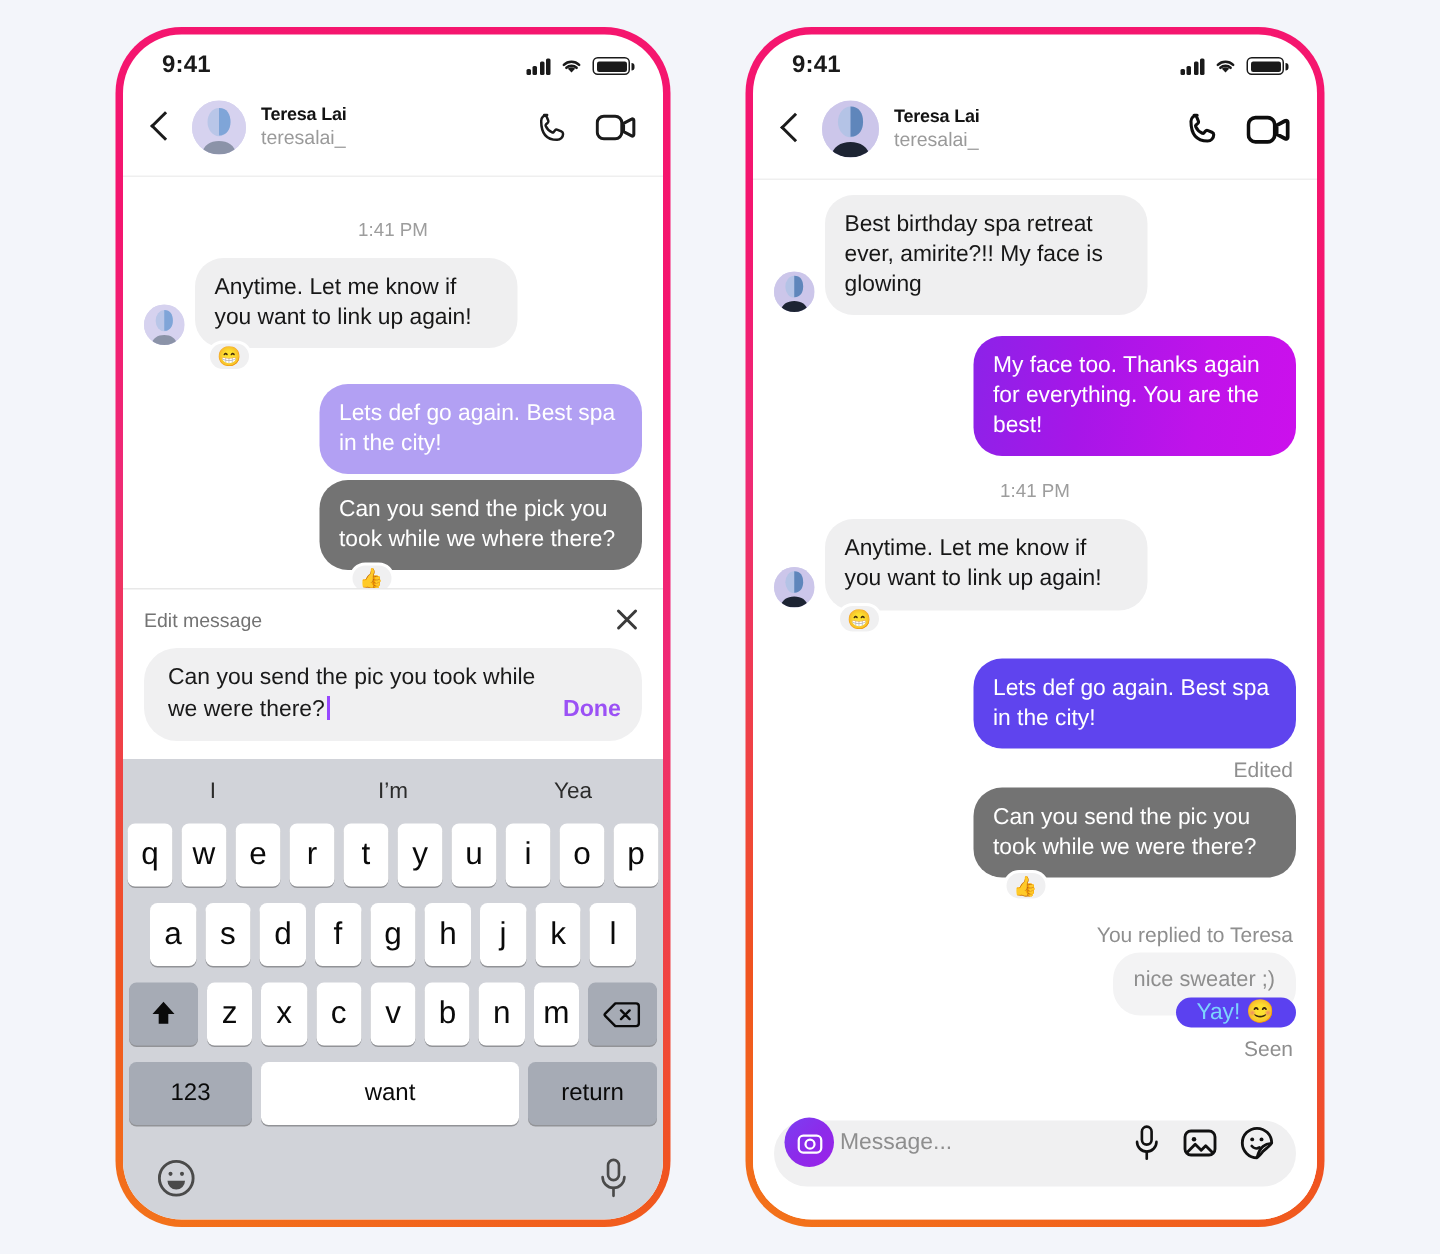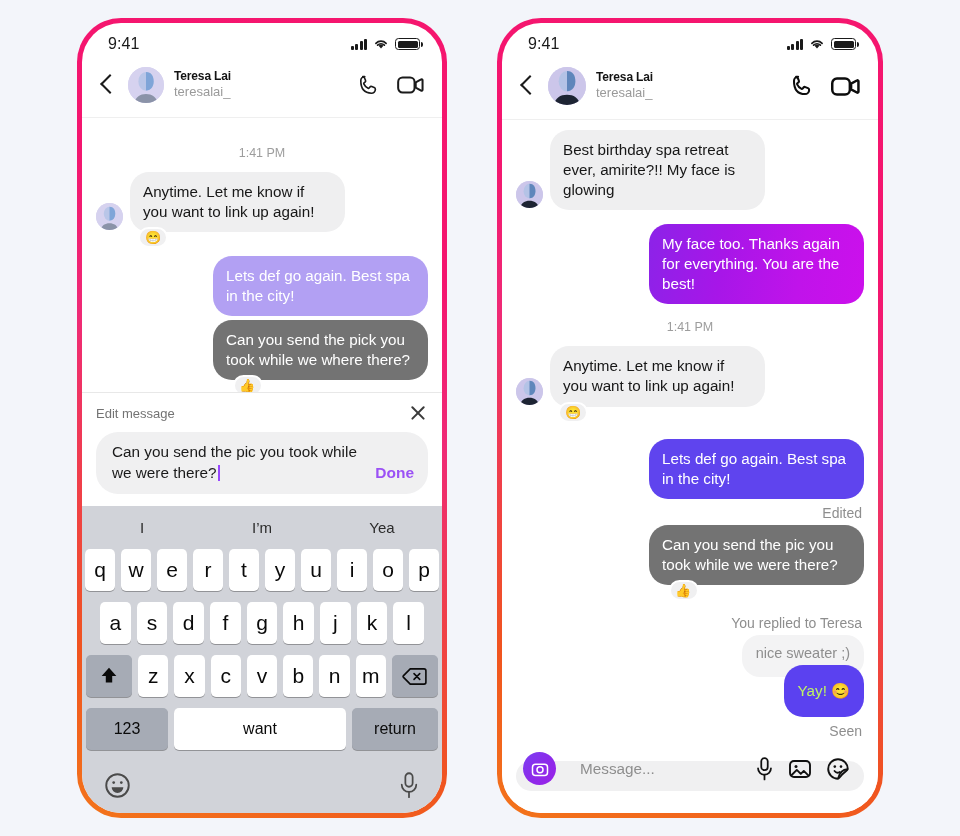--- a/index.html
+++ b/index.html
@@ -42,21 +42,21 @@
   
   .statusbar {
     height: 36px;
     display: flex;
     align-items: center;
     justify-content: space-between;
     padding: 6px 22px 0 26px;
     flex: 0 0 auto;
   }
   .status-time {
-    font-size: 16px; font-weight: normal; color: #1a1a1a;
+    font-size: 16px; font-weight: bold; color: #1a1a1a;
     letter-spacing: .1px;
   }
   .status-icons { display: flex; align-items: center; gap: 6px; }
   .sig { display: flex; align-items: flex-end; gap: 1.5px; height: 11px; }
   .sig i { display:block; width: 3px; background: #1a1a1a; border-radius: 1px; }
   .sig i:nth-child(1){height:4px}
   .sig i:nth-child(2){height:6px}
   .sig i:nth-child(3){height:8.5px}
   .sig i:nth-child(4){height:11px}
   .batt {
@@ -150,22 +150,22 @@
     text-align: right; margin: 2px 2px 4px 0;
   }
   .reply-stack { display:flex; flex-direction: column; align-items: flex-end; }
   .reply-quote {
     background: #f3f3f4; color: #8e8e8e;
     font-size: 14.5px; padding: 10px 14px 16px 14px;
     border-radius: 18px; margin-bottom: -12px;
     max-width: 180px;
   }
   .bubble.reply-main {
-    background: #5b41f0; color:#bef264; border-radius: 19px;
-    padding: 16px 14px; font-size: 15.2px; position: relative; z-index: 2;
+    background: #5b41f0; color:#7dd3fc; border-radius: 19px;
+    padding: 0 14px; font-size: 15.2px; position: relative; z-index: 2;
   }
 
   
   .edit-panel {
     background: #ffffff;
     border-top: 1px solid #e8e8e8;
     padding: 10px 14px 12px 14px;
     flex: 0 0 auto;
   }
   .edit-head {
@@ -236,22 +236,22 @@
   }
 
   
   .composer {
     flex: 0 0 auto;
     padding: 10px 14px 22px 14px;
     background: #fff;
   }
   .composer-inner {
     background: #f0f0f1; border-radius: 24px;
-    height: 30px; display:flex; align-items:center;
-    padding: 0 14px 15px 7px; gap: 24px;
+    height: 44px; display:flex; align-items:center;
+    padding: 0 14px 15px 7px; gap: 4px;
   }
   .cam-btn {
     width: 33px; height: 33px; border-radius: 50%;
     background: linear-gradient(135deg, #7b3ff2 0%, #8c2bea 50%, #9b22e8 100%);
     display:flex; align-items:center; justify-content:center;
     flex: 0 0 auto; cursor:pointer;
   }
   .msg-placeholder { flex: 1 1 auto; font-size: 15.3px; color: #8e8e8e; }
   .comp-icons { display:flex; align-items:center; gap: 14px; flex:0 0 auto;}
 </style>

